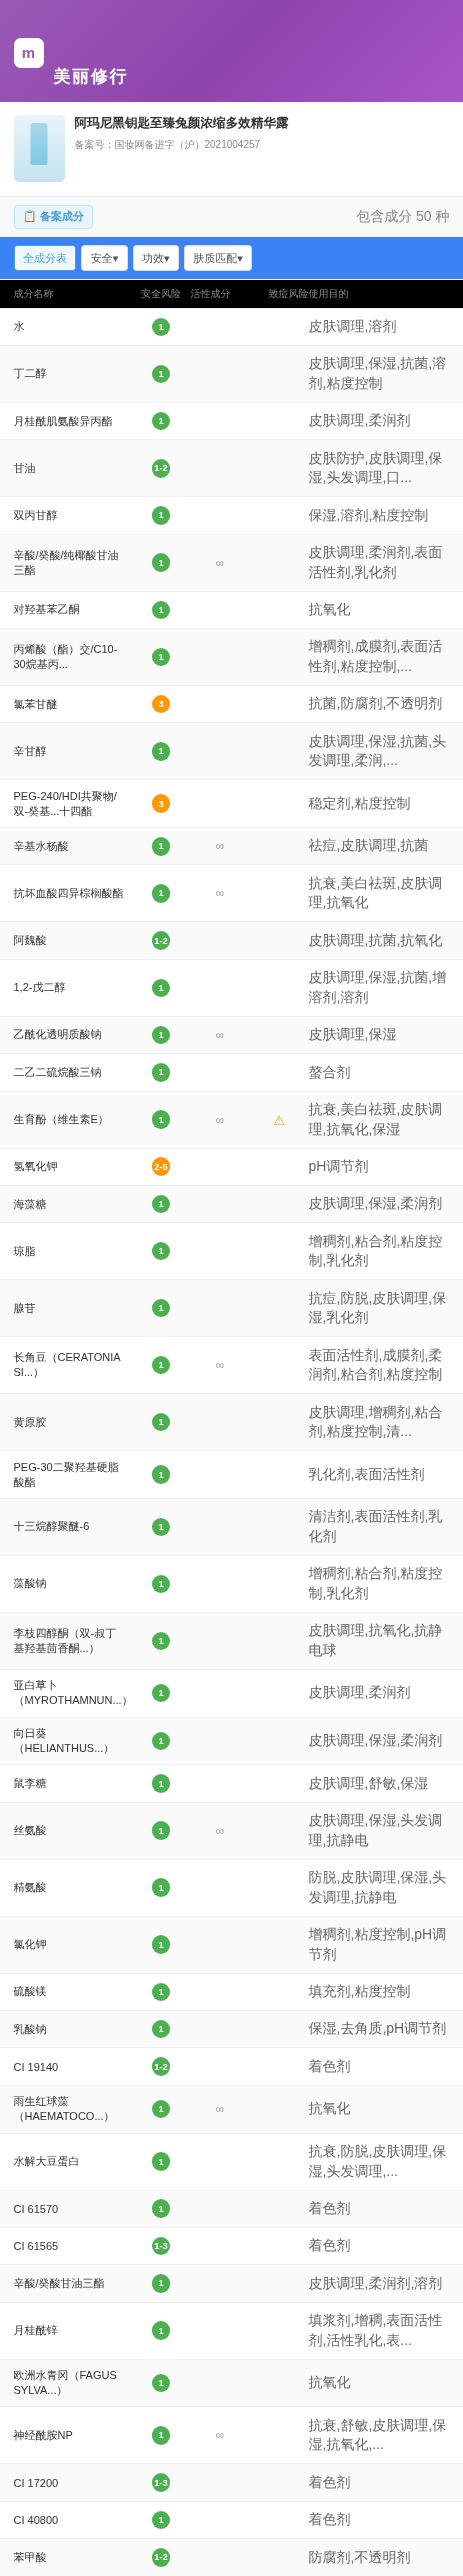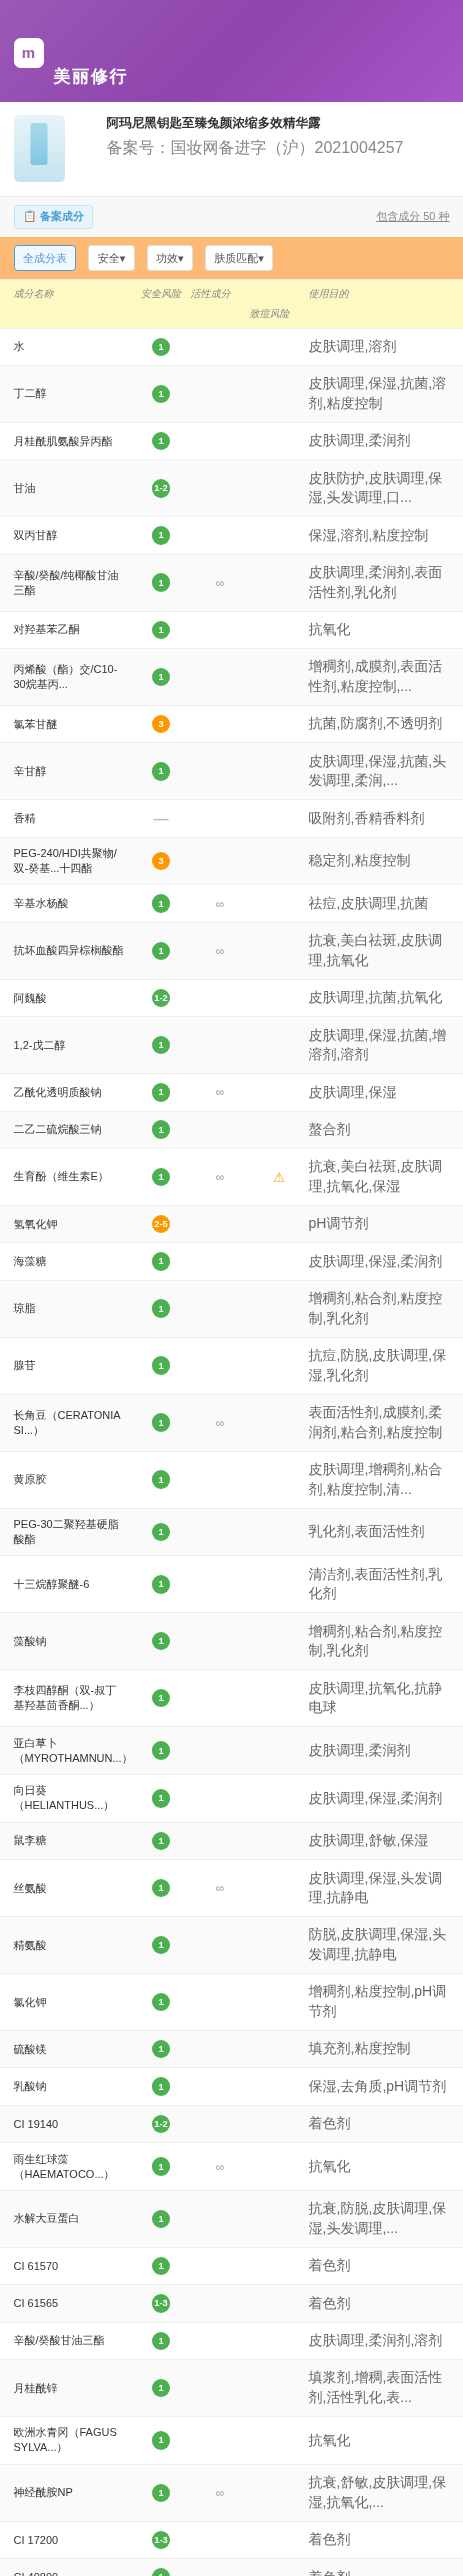--- a/index.html
+++ b/index.html
@@ -62,30 +62,30 @@
       content: '';
       position: absolute;
       top: 8.4px;
       left: 50%;
       transform: translateX(-50%);
       width: 17px;
       height: 42px;
       background: linear-gradient(180deg, #a8d8ea 0%, #7ec8e3 100%);
       border-radius: 2.5px;
     }
-    .product-info { flex: 1; margin-left: 32px; }
+    .product-info { flex: 1; }
     .product-name {
       font-size: 12.6px;
       font-weight: bold;
       color: #333;
       line-height: 1.4;
       margin-bottom: 5px;
     }
     .product-reg {
-      font-size: 16px;
+      font-size: 10px;
       color: #888;
     }
     .section-header {
       background: #f8f8f8;
       padding: 8.4px 13.5px;
       display: flex;
       align-items: center;
       justify-content: space-between;
     }
     .section-tag {
@@ -94,58 +94,56 @@
       border: 0.8px solid #c5e3f5;
       border-radius: 3.4px;
       padding: 3.4px 8.4px;
       font-size: 11px;
       font-weight: bold;
       display: flex;
       align-items: center;
       gap: 3.4px;
     }
     .ingredient-count {
-      font-size: 11px;
+      font-size: 14px;
       color: #888;
-      text-decoration: underline;
     }
     .filter-bar {
-      background: #fdba74;
+      background: #3b82f6;
       padding: 8.4px 13.5px;
       display: flex;
       align-items: flex-end;
-      gap: 12px;
+      gap: 5px;
       border-bottom: 0.8px solid #eee;
     }
     .filter-btn {
       border: 0.8px solid #ddd;
       background: white;
       border-radius: 3.4px;
       padding: 4.2px 8.4px;
       font-size: 11px;
       color: #555;
       cursor: pointer;
       display: flex;
       align-items: center;
       gap: 2.5px;
     }
     .filter-btn.active {
       background: #f0f8ff;
       border-color: #4a9fd4;
       color: #4a9fd4;
     }
     .table-header {
-      background: #fef9c3;
+      background: #000000;
       display: grid;
       grid-template-columns: 118px 59px 59px 59px 1fr;
       padding: 6.7px 13.5px;
       font-size: 10px;
       color: #888;
       border-bottom: 0.8px solid #eee;
-      font-style: italic;
     }
     .table-row {
       display: grid;
       grid-template-columns: 118px 59px 59px 59px 1fr;
       padding: 8.4px 13.5px;
       border-bottom: 0.8px solid #f0f0f0;
       background: white;
       align-items: center;
     }
     .table-row:nth-child(even) { background: #fafafa; }
@@ -218,21 +216,21 @@
   <button class="filter-btn active">全成分表</button>
   <button class="filter-btn">安全▾</button>
   <button class="filter-btn">功效▾</button>
   <button class="filter-btn">肤质匹配▾</button>
 </div>
 
 <div class="table-header">
   <div>成分名称</div>
   <div style="text-align:center;">安全风险</div>
   <div style="text-align:left;">活性成分</div>
-  <div style="text-align:left;margin-top:20px;">致痘风险</div>
+  <div style="text-align:right;">致痘风险</div>
   <div>使用目的</div>
 </div>
 
 <div id="ingredients-table">
     <div class="table-row">
       <div class="ingredient-name">水</div>
       <div class="cell">
         <div class="badge badge-green">1</div>
       </div>
       <div class="cell"></div>
@@ -316,29 +314,20 @@
     <div class="table-row">
       <div class="ingredient-name">辛甘醇</div>
       <div class="cell">
         <div class="badge badge-green">1</div>
       </div>
       <div class="cell"></div>
       <div class="cell"></div>
       <div class="usage-text">皮肤调理,保湿,抗菌,头发调理,柔润,...</div>
     </div>
     <div class="table-row">
-      <div class="ingredient-name">香精</div>
-      <div class="cell">
-        <span class="minus-icon">—</span>
-      </div>
-      <div class="cell"></div>
-      <div class="cell"></div>
-      <div class="usage-text">吸附剂,香精香料剂</div>
-    </div>
-    <div class="table-row">
       <div class="ingredient-name">PEG-240/HDI共聚物/双-癸基...十四酯</div>
       <div class="cell">
         <div class="badge badge-orange">3</div>
       </div>
       <div class="cell"></div>
       <div class="cell"></div>
       <div class="usage-text">稳定剂,粘度控制</div>
     </div>
     <div class="table-row">
       <div class="ingredient-name">辛基水杨酸</div>

